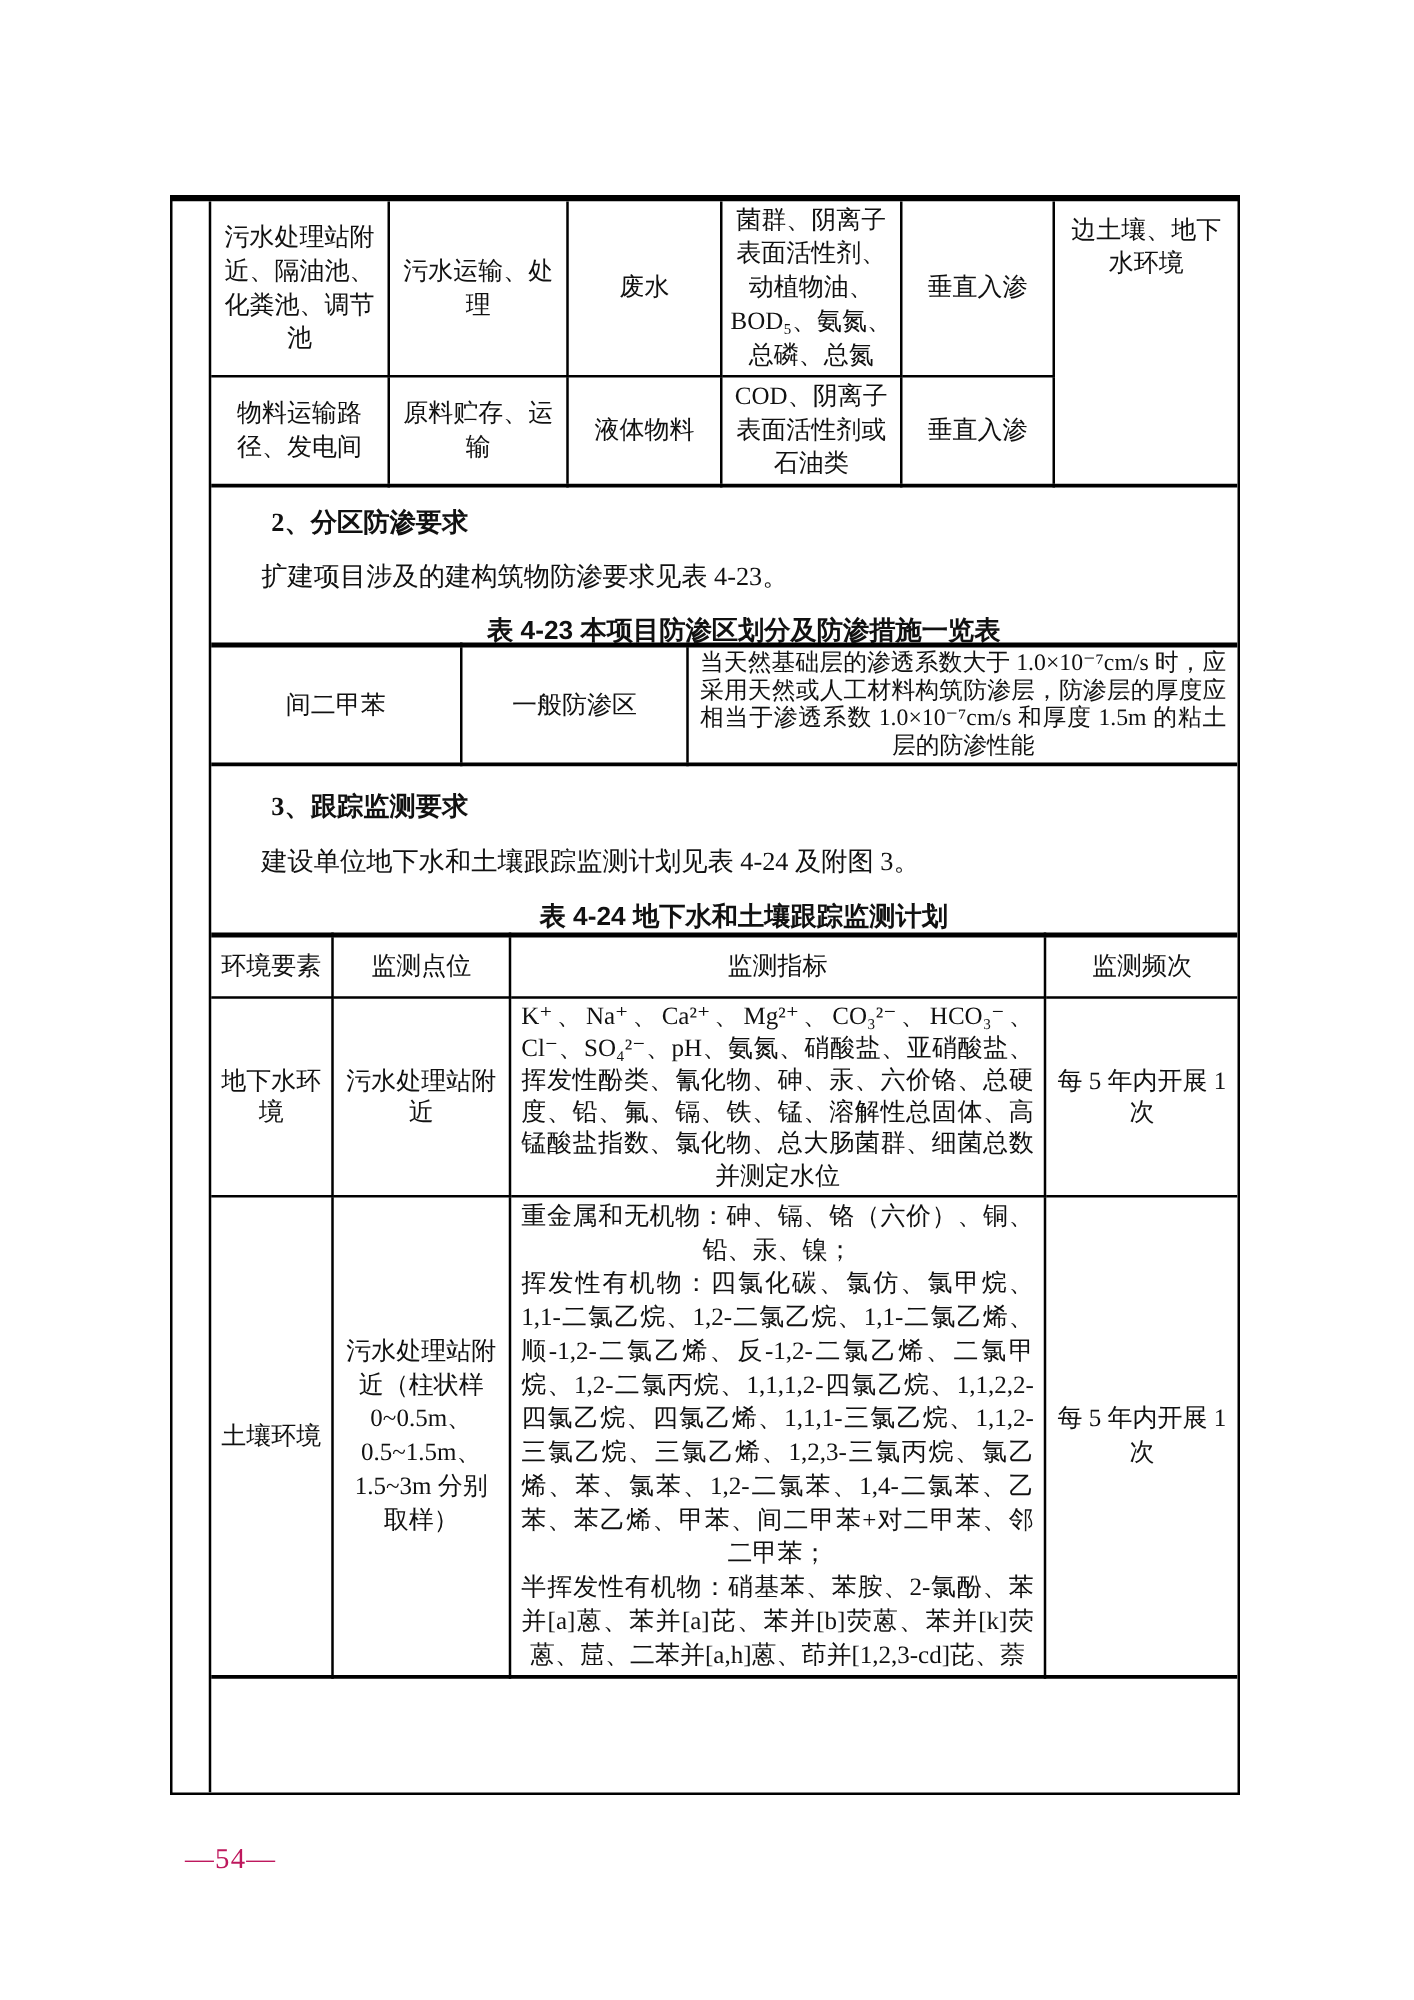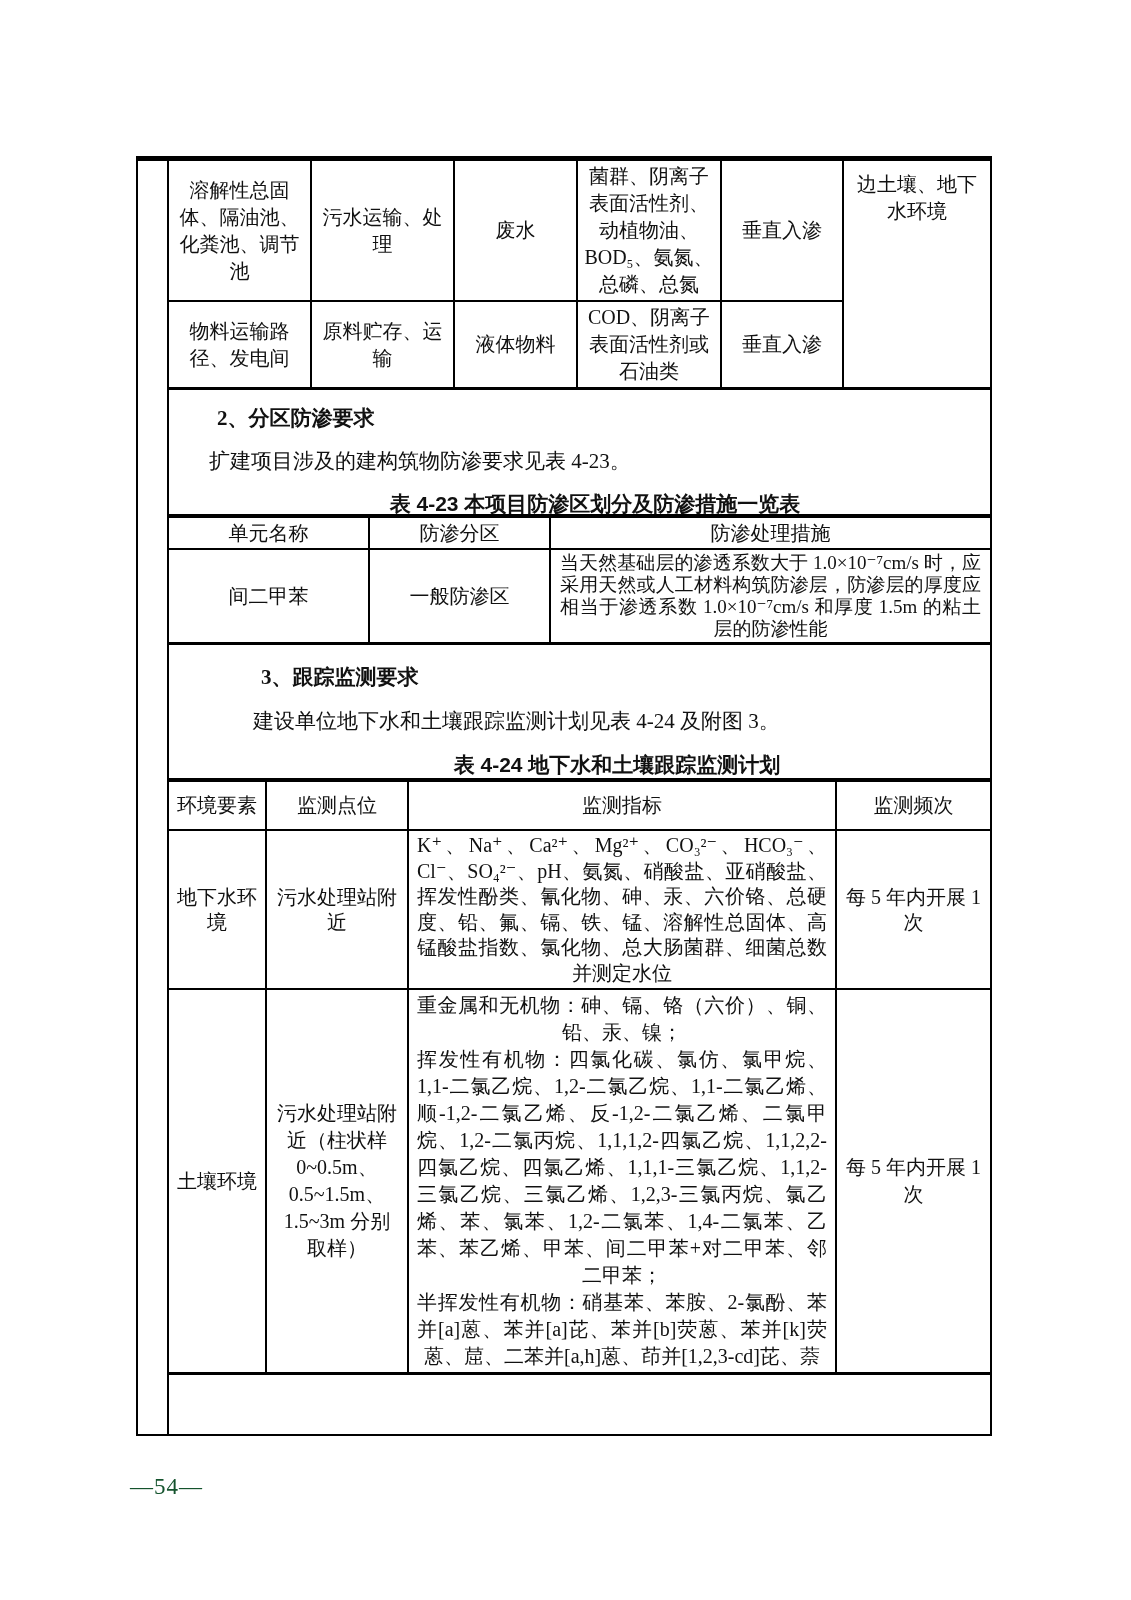--- a/index.html
+++ b/index.html
@@ -40,21 +40,21 @@
 
   
   .tsec { padding-left:0; }
   .tsec .heading { font-weight:bold; font-size:21px; padding-left:48px; }
   .tsec .para    { font-size:21px; padding-left:40px; }
   .tsec .ttitle  { font-weight:bold; font-size:21px; text-align:center;
                    font-family:"Liberation Sans","DejaVu Sans",sans-serif;margin-left:31px; }
   .secB { height:124px; padding-top:14px; }
   .secB .para   { margin-top:15px; }
   .secB .ttitle { margin-top:15px; }
-  .secC { height:133px; padding-top:18px;padding-left:44px; }
+  .secC { height:133px; padding-top:18px; }
   .secC .para   { margin-top:16px; }
   .secC .ttitle { margin-top:16px; }
   .secD { padding-top:18px; }
   .secD .heading { font-family:"Liberation Sans","DejaVu Sans",sans-serif; }
 
   
   .t23 { border-top:4px solid #000; border-bottom:3px solid #000; }
   .t23 th { height:33px; line-height:24px; padding:2px 4px; }
   .t23 td { height:89px; }
   .t23 td.measure {
@@ -71,22 +71,22 @@
   .t24 .row-soil td { height:352px; line-height:27px;margin-top:32px; }
   .t24 td.indicators {
     text-align:justify; text-align-last:center; line-height:25.5px;
   }
   .t24 td.indicators-multi { text-align:left; vertical-align:middle; }
   .t24 td.indicators-multi p {
     text-align:justify; text-align-last:center; line-height:27px;
   }
 
   .page-footer {
-    position:absolute; left:130px; top:1474px;
-    font-size:23px; letter-spacing:1px; color:#14532d;
+    position:absolute; left:148px; top:1474px;
+    font-size:23px; letter-spacing:1px; color:#be185d;
   }
 </style>
 </head>
 <body>
 
 <div class="page">
   <div class="frame">
     <div class="gutter-line"></div>
     <div class="content">
 
@@ -94,21 +94,21 @@
         <colgroup>
           <col style="width:142px">
             <col style="width:143px">
             <col style="width:123px">
           <col style="width:144px">
             <col style="width:122px">
             <col>
         </colgroup>
         <tbody>
             <tr style="height:134px">
-          <td>溶解性总固体、隔油池、化粪池、调节池</td>
+          <td>污水处理站附近、隔油池、化粪池、调节池</td>
           <td>污水运输、处理</td>
           <td>废水</td>
           <td>菌群、阴离子表面活性剂、动植物油、BOD₅、氨氮、总磷、总氮</td>
           <td>垂直入渗</td>
           <td class="receptor" rowspan="2">边土壤、地下水环境</td>
         </tr>
         <tr style="height:80px">
           <td>物料运输路径、发电间</td>
           <td>原料贮存、运输</td>
           <td>液体物料</td>
@@ -124,25 +124,20 @@
         <div class="ttitle">表 4-23 本项目防渗区划分及防渗措施一览表</div>
       </div>
 
       <table class="t23">
         <colgroup>
           <col style="width:200px">
             <col style="width:181px">
             <col>
         </colgroup>
         <tbody>
-            <tr>
-          <th>单元名称</th>
-          <th>防渗分区</th>
-          <th>防渗处理措施</th>
-        </tr>
         <tr>
           <td>间二甲苯</td>
           <td>一般防渗区</td>
           <td class="measure">当天然基础层的渗透系数大于 1.0×10⁻⁷cm/s 时，应采用天然或人工材料构筑防渗层，防渗层的厚度应相当于渗透系数 1.0×10⁻⁷cm/s 和厚度 1.5m 的粘土层的防渗性能</td>
         </tr>
       </tbody>
         </table>
 
       <div class="tsec secC">
         <div class="heading">3、跟踪监测要求</div>

